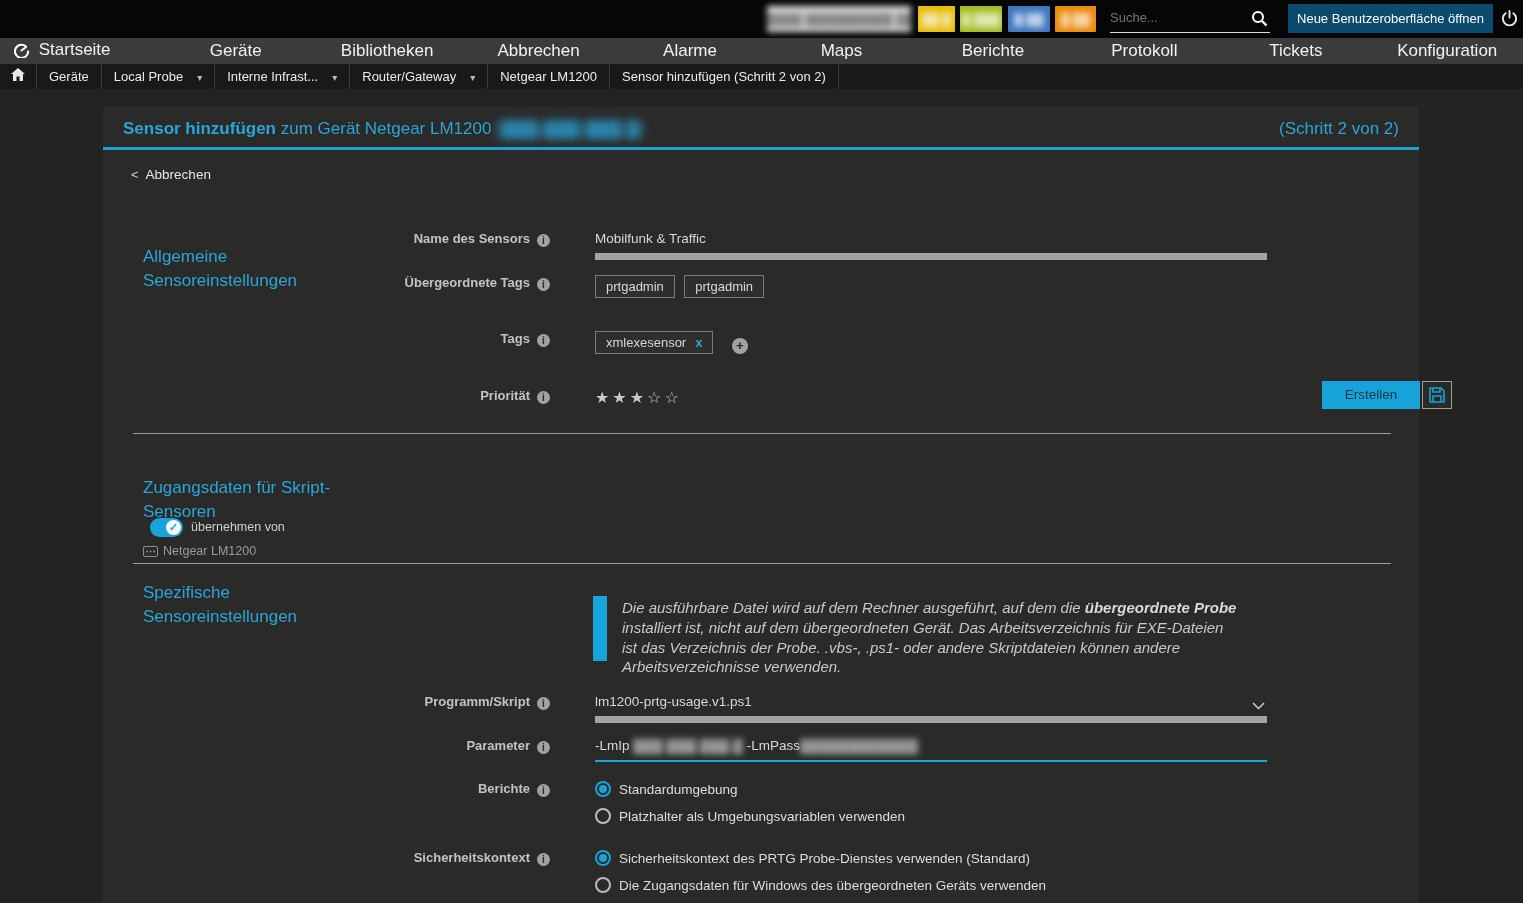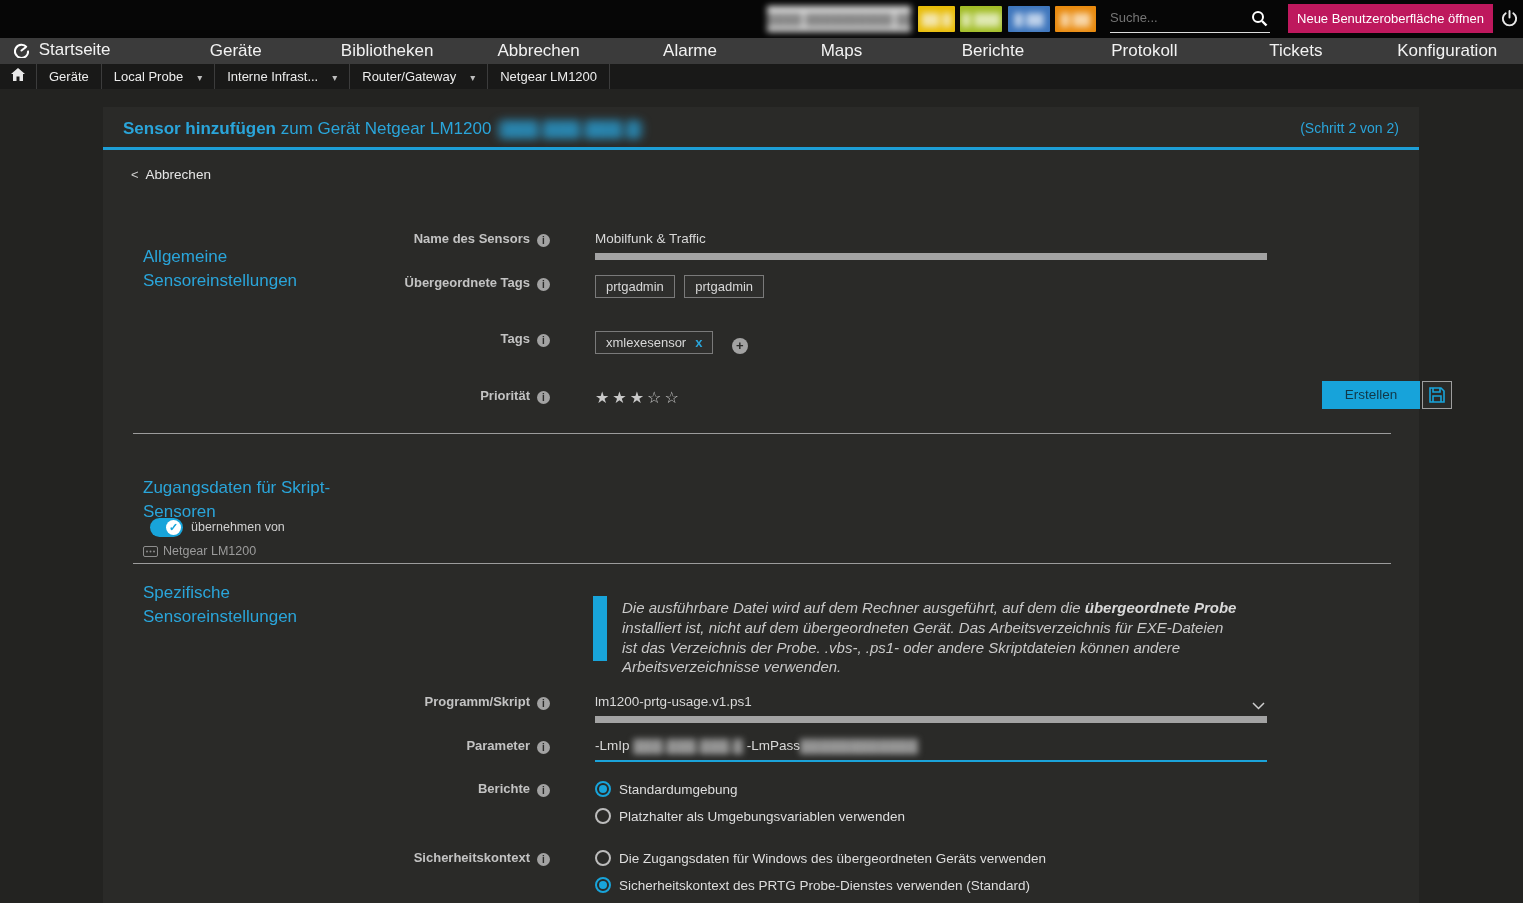--- a/index.html
+++ b/index.html
@@ -17,21 +17,21 @@
   #badge-blue { left:1008px; width:42px; background:#3e76bd; color:#e3ecf8; }
   #badge-orange { left:1055px; width:41px; background:#e98a0e; color:#fdeed8; }
 
   #search-wrap { position:absolute; left:1110px; top:8px; width:160px; height:25px;
                  border-bottom:1px solid #dcdcdc; }
   #search-input { width:132px; background:transparent; border:0; outline:none;
                   color:#15803d; font-size:13px; font-family:"Liberation Sans",sans-serif; }
   #search-icon { position:absolute; right:2px; top:2px; }
 
   #new-ui-btn { position:absolute; left:1288px; top:4px; width:205px; height:29px;
-                background:#be185d; color:#fff; font-size:13px; text-align:center;
+                background:#0c4a6e; color:#fff; font-size:13px; text-align:center;
                 line-height:29px; cursor:pointer; }
   #power-btn { position:absolute; left:1500px; top:9px; width:20px; height:20px; }
 
   
   #nav { position:absolute; left:0; top:38px; width:1523px; height:26px; background:#3b3b3b;
          display:flex; align-items:center; }
   .nav-item { flex:1; text-align:center; color:#f2f2f2; font-size:17px; cursor:pointer;
               white-space:nowrap; }
   .nav-item.first { text-align:left; padding-left:14px; flex:0 0 160px; }
   .nav-item .logo { vertical-align:-3px; margin-right:5px; }
@@ -44,21 +44,21 @@
   .crumb .caret { color:#bdbdbd; font-size:10px; margin-left:14px; }
   .crumb.homec { padding:0 11px; }
 
   
   #panel { position:absolute; left:103px; top:107px; width:1316px; height:796px; background:#2a2a28; }
   #panel-header { position:absolute; left:0; top:0; width:100%; height:43px;
                   border-bottom:3px solid #1d9ed6; }
   #panel-title { position:absolute; left:20px; top:0; line-height:43px; font-size:17px; color:#2aa5da; white-space:nowrap; }
   #panel-title b { font-weight:bold; }
   .redacted-ip { filter:blur(4px); color:#2a9fd4; }
-  #step-label { position:absolute; right:20px; top:0; line-height:43px; font-size:14px; color:#2aa5da; }
+  #step-label { position:absolute; right:20px; top:0; line-height:43px; font-size:17px; color:#2aa5da; }
 
   #cancel-link { position:absolute; left:28px; top:60px; font-size:13.5px; color:#e6e6e6; cursor:pointer; }
   #cancel-link .lt { color:#cfcfcf; margin-right:7px; font-size:13px; }
 
   .sec-head { position:absolute; left:40px; color:#2aa5da; font-size:17px; line-height:1.4; }
 
   .row { position:absolute; left:0; width:100%; }
   .lbl { position:absolute; left:0; width:447px; text-align:right; font-size:13px;
          font-weight:bold; color:#c3c3c3; white-space:nowrap; }
   .info { display:inline-block; width:13px; height:13px; border-radius:50%; background:#a2a2a2;
@@ -168,20 +168,21 @@
       <svg width="14" height="13" viewBox="0 0 14 13">
           <path d="M7 0 L14 6 L12 6 L12 13 L8.5 13 L8.5 8.5 L5.5 8.5 L5.5 13 L2 13 L2 6 L0 6 Z" fill="#e8e8e8"></path>
         </svg>
     </span>
   </div>
   <div class="crumb">Geräte</div>
   <div class="crumb"><span>Local Probe</span><span class="caret">▾</span></div>
   <div class="crumb"><span>Interne Infrast...</span><span class="caret">▾</span></div>
   <div class="crumb"><span>Router/Gateway</span><span class="caret">▾</span></div>
   <div class="crumb">Netgear LM1200</div>
+  <div class="crumb">Sensor hinzufügen (Schritt 2 von 2)</div>
 </div>
 
 <div id="panel">
 
   <div id="panel-header">
     <div id="panel-title"><b>Sensor hinzufügen</b><span> zum Gerät Netgear LM1200 </span><span class="redacted-ip">[▓▓▓.▓▓▓.▓▓▓.▓]</span></div>
     <div id="step-label">(Schritt 2 von 2)</div>
   </div>
 
   <div id="cancel-link"><span class="lt">&lt;</span><span>Abbrechen</span></div>
@@ -272,18 +273,18 @@
     <div class="lbl"><span>Berichte</span><span class="info">i</span></div>
     <div class="fld">
       <div class="radio-opt"><span class="radio sel"></span><span>Standardumgebung</span></div>
       <div class="radio-opt"><span class="radio"></span><span>Platzhalter als Umgebungsvariablen verwenden</span></div>
     </div>
   </div>
 
   <div class="row" style="top:743px;">
     <div class="lbl"><span>Sicherheitskontext</span><span class="info">i</span></div>
     <div class="fld">
+      <div class="radio-opt"><span class="radio sel"></span><span>Sicherheitskontext des PRTG Probe-Dienstes verwenden (Standard)</span></div>
       <div class="radio-opt"><span class="radio"></span><span>Die Zugangsdaten für Windows des übergeordneten Geräts verwenden</span></div>
-      <div class="radio-opt"><span class="radio sel"></span><span>Sicherheitskontext des PRTG Probe-Dienstes verwenden (Standard)</span></div>
     </div>
   </div>
 
 </div>
 
 </body></html>

